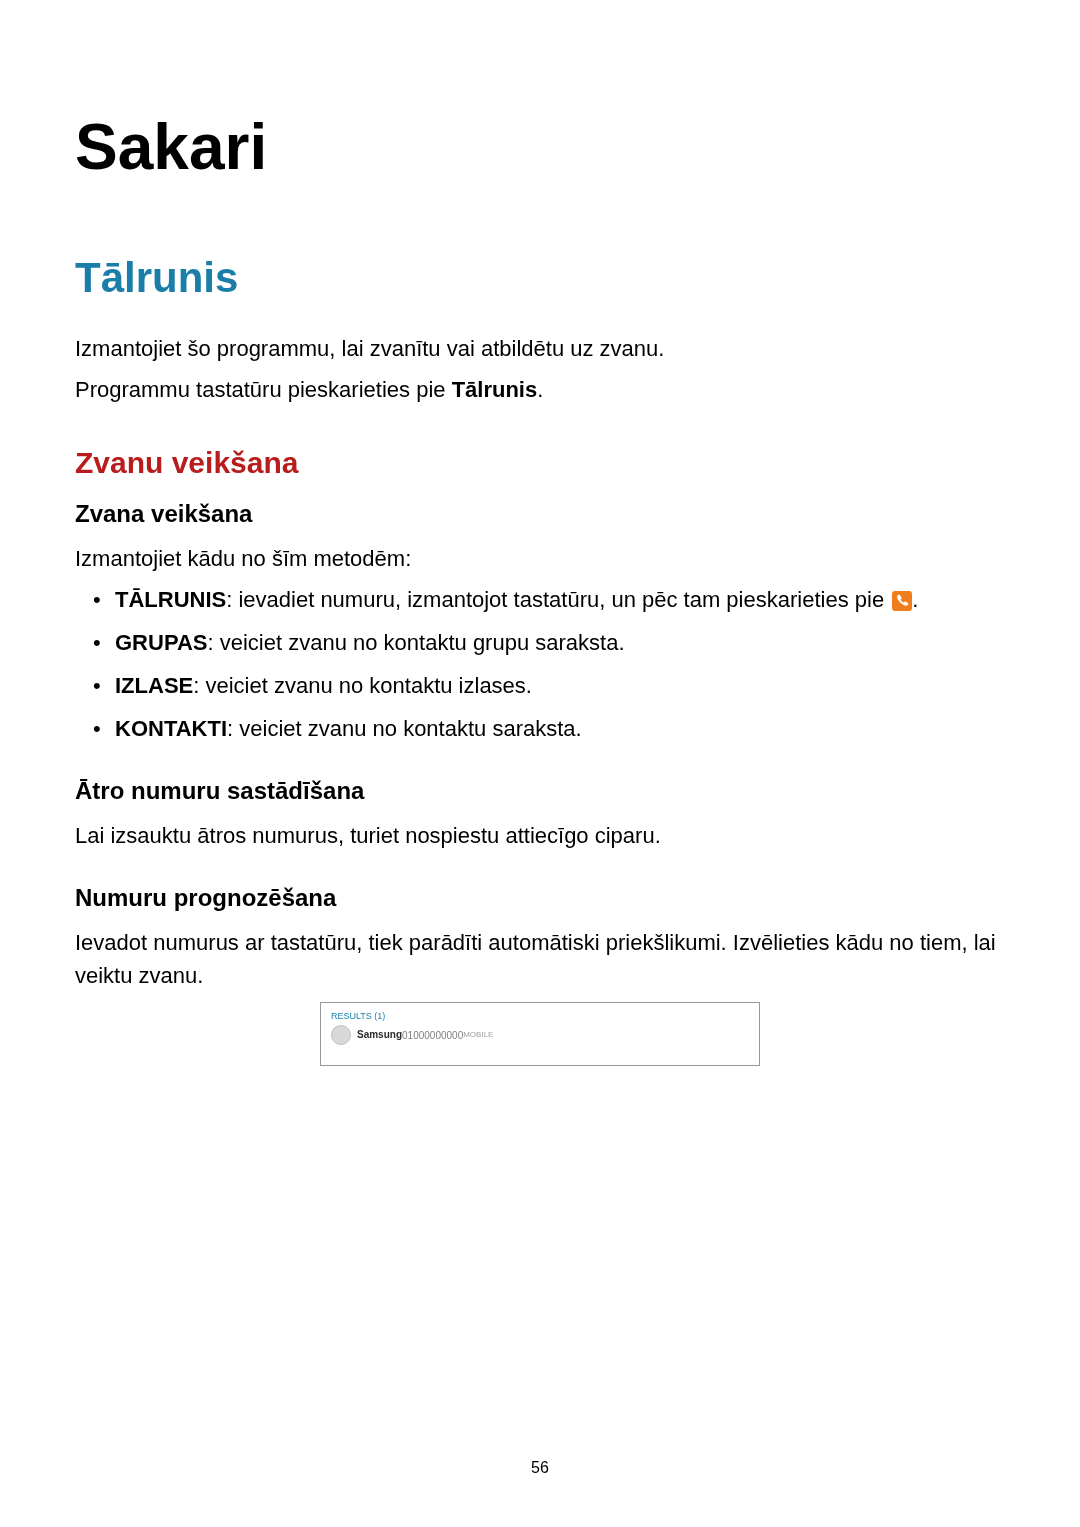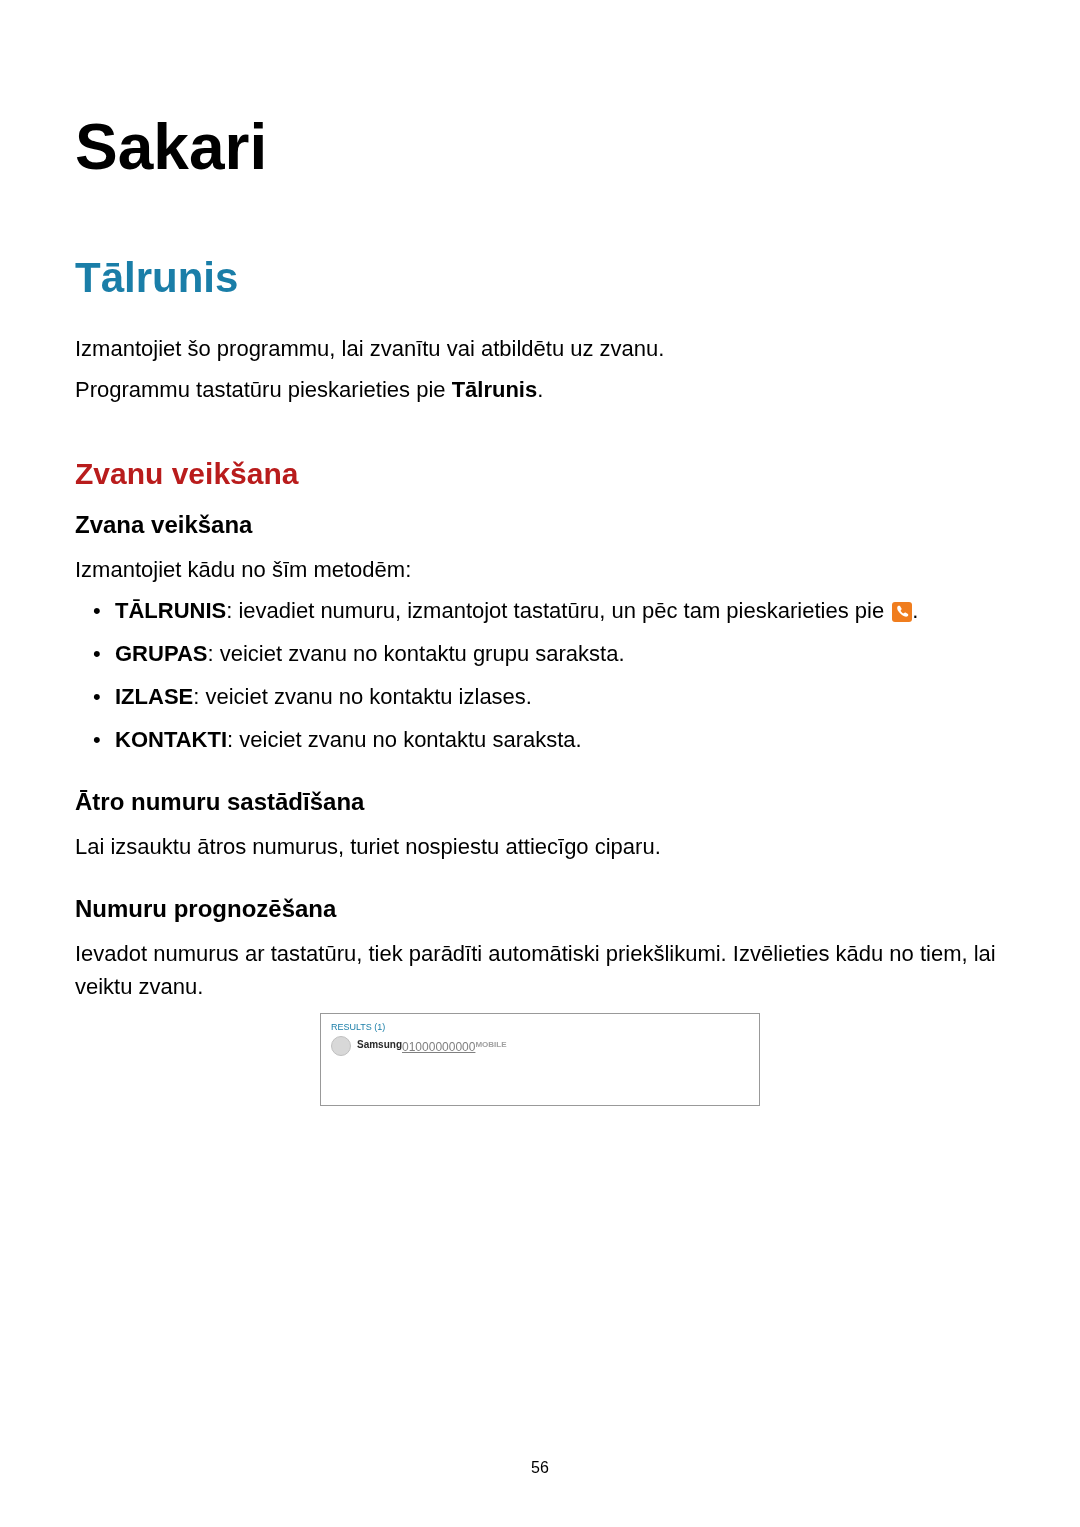--- a/index.html
+++ b/index.html
@@ -30,21 +30,21 @@
     color: #1a7ea8;
     margin-bottom: 30px;
   }
   .para {
     font-size: 22px;
     color: #000000;
     line-height: 1.5;
     margin-bottom: 8px;
   }
   .para-group {
-    margin-bottom: 51px;
+    margin-bottom: 40px;
   }
   .title-h3 {
     font-size: 30px;
     font-weight: bold;
     color: #b91c1c;
     margin-bottom: 20px;
   }
   .title-h4 {
     font-size: 24px;
     font-weight: bold;
@@ -91,21 +91,21 @@
     top: 2px;
     left: 2px;
   }
   .figure-wrap {
     display: flex;
     justify-content: center;
     margin-top: 10px;
   }
   .phone-shot {
     width: 440px;
-    height: 93px;
+    height: 64px;
     border: 1px solid #999999;
     display: flex;
     background: #ffffff;
   }
   .phone-left {
     flex: 1;
     padding: 8px 10px 6px 10px;
     display: flex;
     flex-direction: column;
   }
@@ -131,30 +131,28 @@
     display: flex;
     flex-direction: row;
     line-height: 1;
   }
   .contact-name {
     font-size: 10px;
     font-weight: bold;
     color: #2a2a2a;
   }
   .contact-number {
-    font-size: 12px;
+    font-size: 10px;
     color: #808080;
     margin-top: 1px;
-    text-decoration: underline;
   }
   .contact-extra {
     font-size: 8px;
     color: #a0a0a0;
     margin-top: 1px;
-    font-weight: bold;
   }
   .phone-right {
     width: 180px;
     border-left: 1px solid #d0d0d0;
     display: flex;
     align-items: center;
     justify-content: center;
   }
   .dial-number {
     font-size: 18px;

